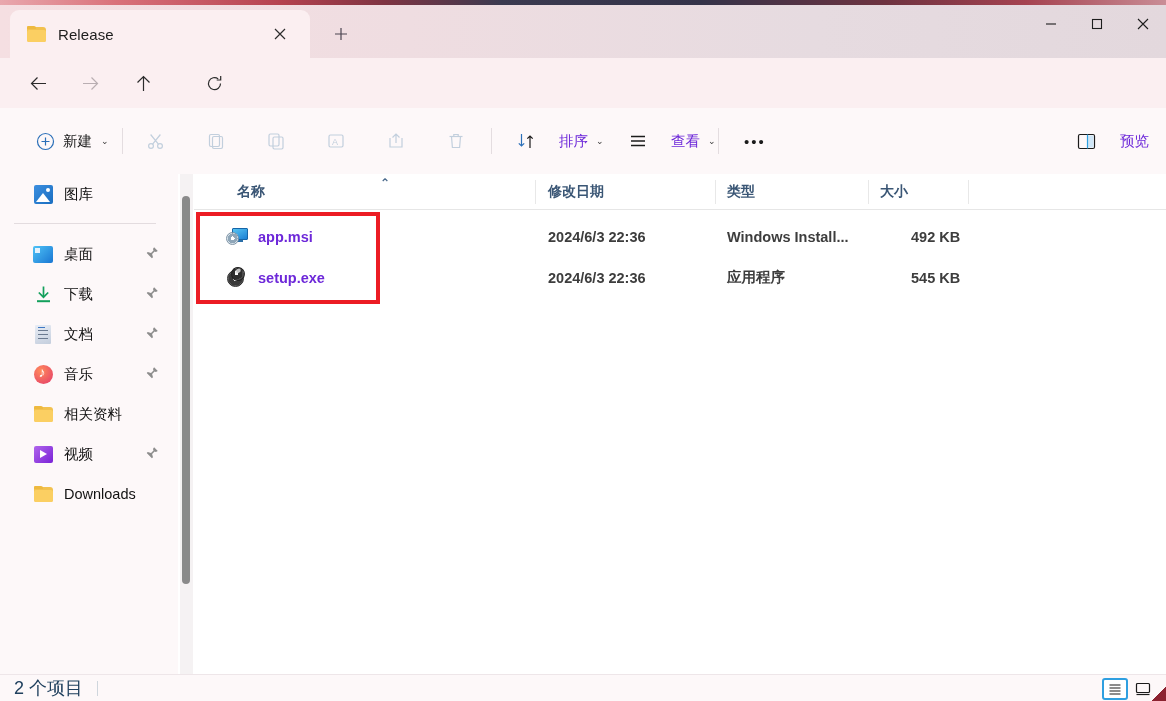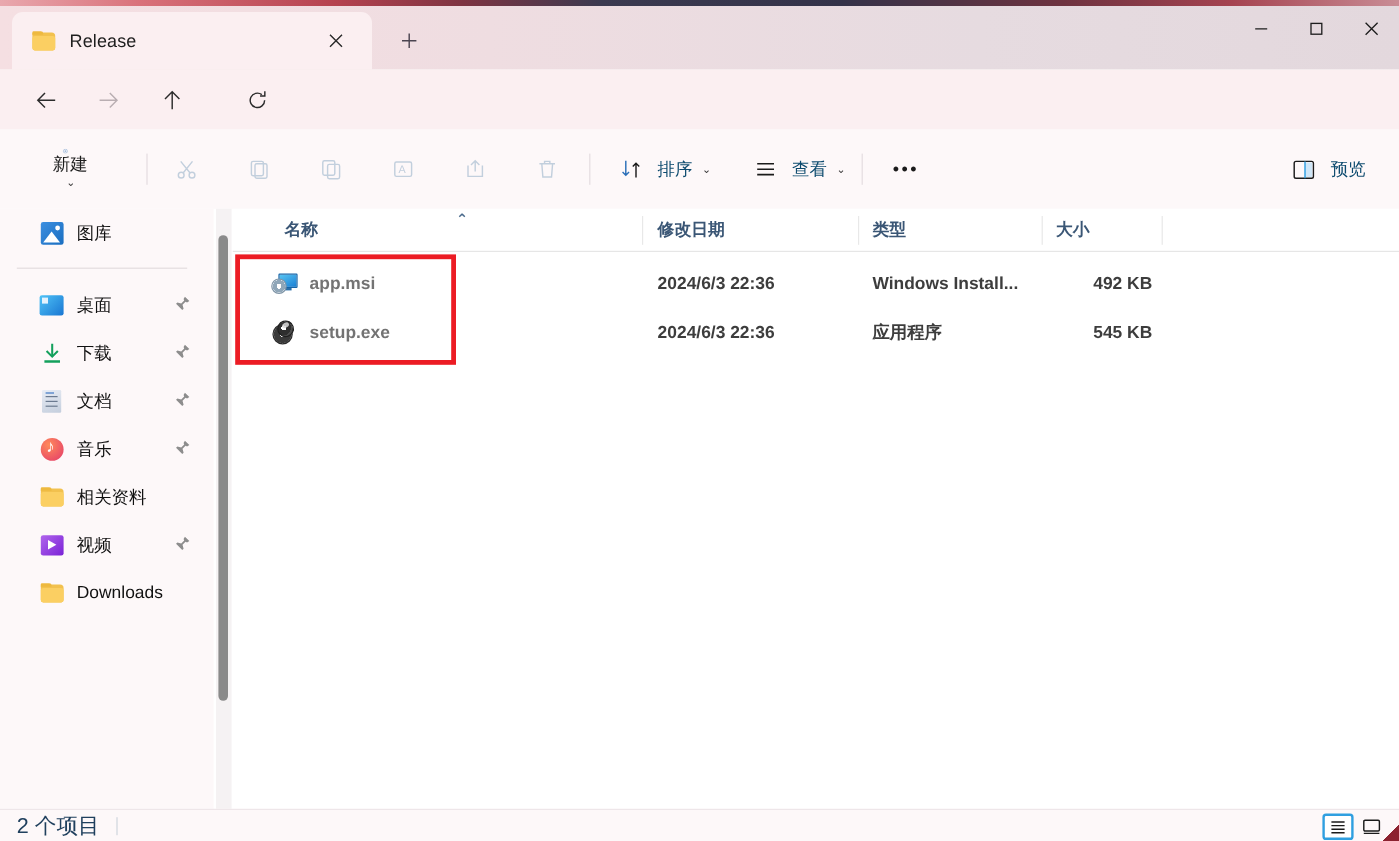--- a/index.html
+++ b/index.html
@@ -105,32 +105,32 @@
 
   
   .toolbar {
     position: absolute; left: 0; top: 108px; width: 1166px; height: 66px;
     background: #fdf8f9;
   }
   .tb-item {
     position: absolute; top: 16px; height: 34px; border-radius: 5px;
     display: flex; align-items: center; color: #1c1c1c;
   }
-  .tb-new { left: 28px; padding: 0 9px 0 8px; flex-direction: column; }
+  .tb-new { left: 28px; padding: 0 9px 0 8px; }
   .tb-new .lbl { font-size: 14.5px; margin-left: 8px; }
   .tb-new .chev { font-size: 9px; margin-left: 9px; color: #3a3a3a; }
   .tb-icon {
     position: absolute; top: 16px; width: 34px; height: 34px; border-radius: 5px;
     display: flex; align-items: center; justify-content: center;
     color: #c2cfdd;
   }
   .tb-sep {
     position: absolute; top: 20px; width: 1px; height: 26px; background: #e4dde0;
   }
-  .tb-lbl { font-size: 14.5px; margin-left: 13px; color: #0c4a6e; }
+  .tb-lbl { font-size: 14.5px; margin-left: 24px; color: #6d28d9; }
   .tb-chev { font-size: 9px; margin-left: 8px; color: #3a3a3a; }
 
   
   .sidebar {
     position: absolute; left: 0; top: 174px; width: 178px; height: 500px;
     background: #fdf8f9; overflow: hidden;
   }
   .side-item {
     position: relative; height: 40px; margin: 0 10px; border-radius: 5px;
     display: flex; align-items: center;
@@ -194,21 +194,21 @@
     position: absolute; top: 6px; width: 1px; height: 24px; background: #e8e8e8;
   }
   .sort-caret {
     position: absolute; left: 186px; top: 2px; font-size: 12px; color: #4a6a8c;
   }
   .row {
     position: relative; height: 41px; display: flex; align-items: center;
   }
   .cell {
     position: absolute; display: flex; align-items: center;
-    font-size: 14.5px; color: #737373; white-space: nowrap;
+    font-size: 14.5px; color: #6d28d9; white-space: nowrap;
   }
   .cell.meta { color: #3d3d3d; }
   .file-ico { width: 22px; height: 22px; position: relative; flex: none; }
   
   .ic-msi .mon { position:absolute; right:0; top:2px; width:16px; height:12px;
       background: linear-gradient(150deg,#57c4f2,#1a7fd4); border-radius:1px; border:1px solid #1565a8;}
   .ic-msi .base { position:absolute; right:5px; top:14px; width:6px; height:2px; background:#2b6fa8;}
   .ic-msi .disc { position:absolute; left:0; top:6px; width:13px; height:13px; border-radius:50%;
       background: radial-gradient(circle at 50% 50%, #ffffff 0 2px, #8fa6b8 2px 5px, #d7e2ea 5px 100%);
       border:1px solid #7f94a6; }

